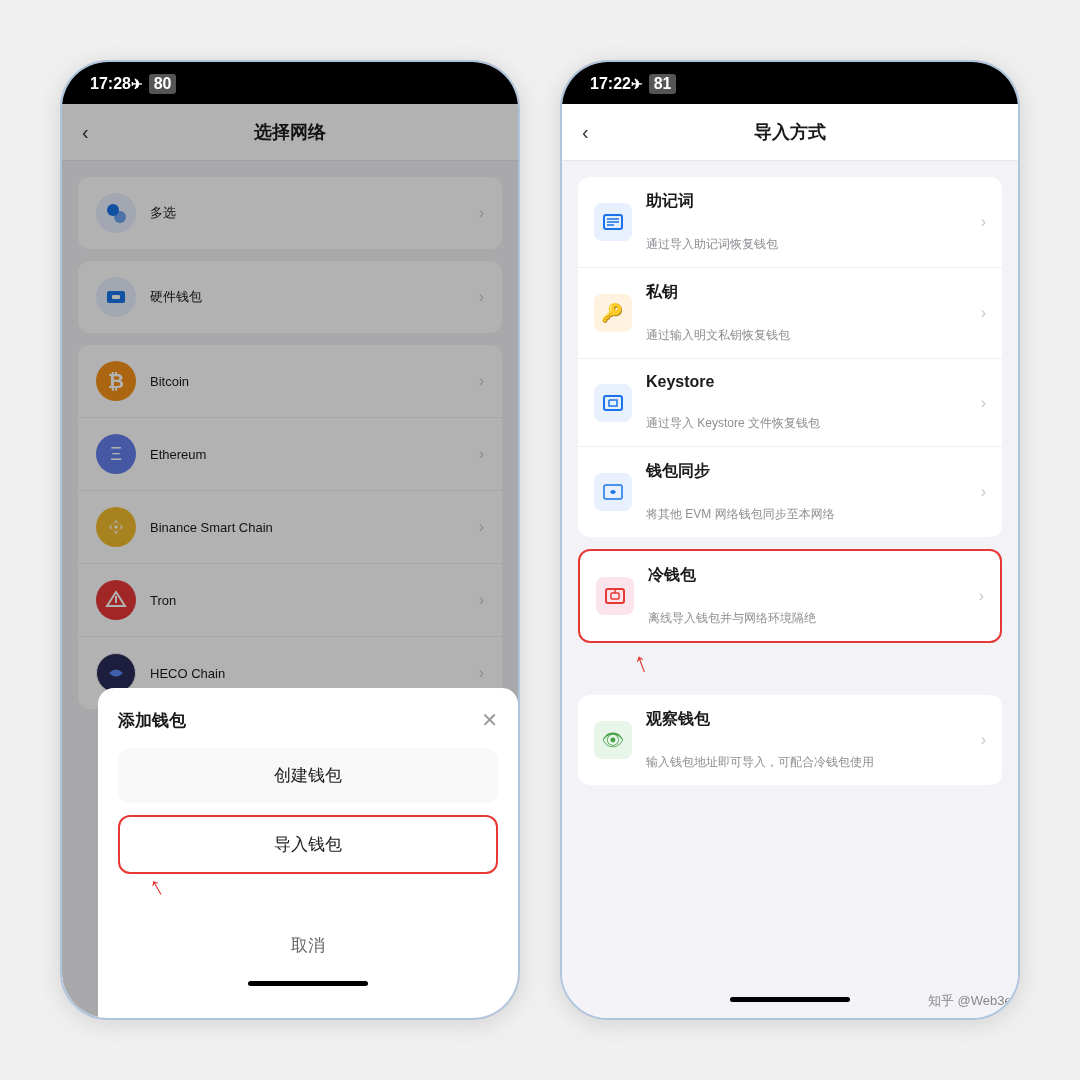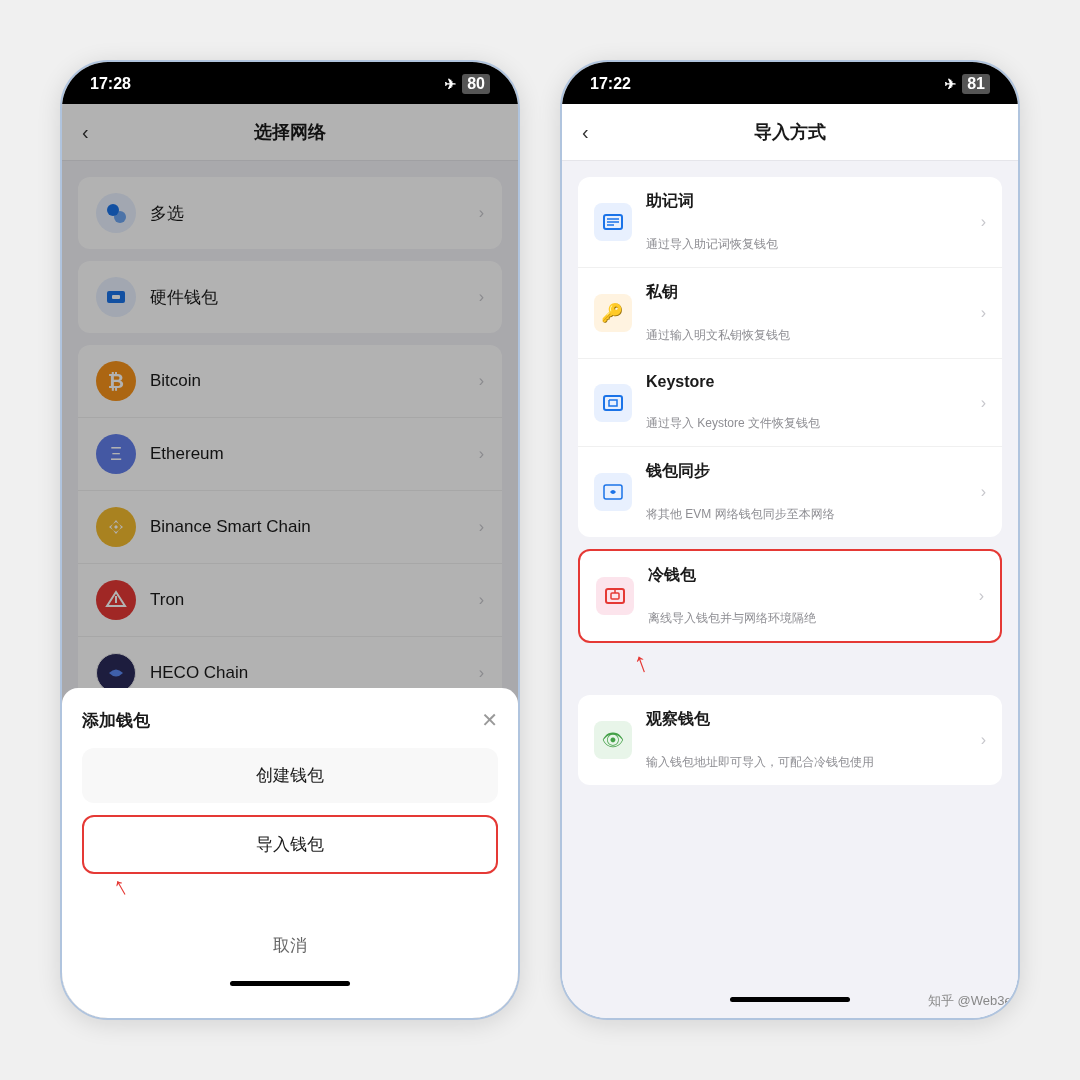--- a/index.html
+++ b/index.html
@@ -25,21 +25,20 @@
       flex-direction: column;
       position: relative;
       box-shadow: 0 4px 24px rgba(0,0,0,0.12);
     }
 
     .status-bar {
       background: #000;
       color: #fff;
       display: flex;
       align-items: center;
-      justify-content: space-between;
       padding: 12px 28px 10px;
       font-size: 16px;
       font-weight: 600;
       flex-shrink: 0;
     }
 
     .status-right {
       display: flex;
       align-items: center;
       gap: 6px;
@@ -126,40 +125,41 @@
       display: flex;
       align-items: center;
       justify-content: center;
       margin-right: 14px;
       font-size: 20px;
       flex-shrink: 0;
     }
 
     .list-item-text {
       flex: 1;
-      font-size: 17px;
+      font-size: 13px;
       color: #1a1a1a;
       font-weight: 500;
     }
 
     .list-item-chevron {
       color: #c7c7cc;
       font-size: 16px;
     }
 
     
     .bottom-sheet-overlay {
       position: absolute;
       bottom: 0;
       left: 0;
       right: 0;
       background: rgba(0,0,0,0.3);
       top: 0;
       display: flex;
       align-items: flex-end;
+      padding-left: 36px;
     }
 
     .bottom-sheet {
       background: #fff;
       width: 100%;
       border-radius: 16px 16px 0 0;
       padding: 20px 20px 32px;
     }
 
     .bottom-sheet-header {

